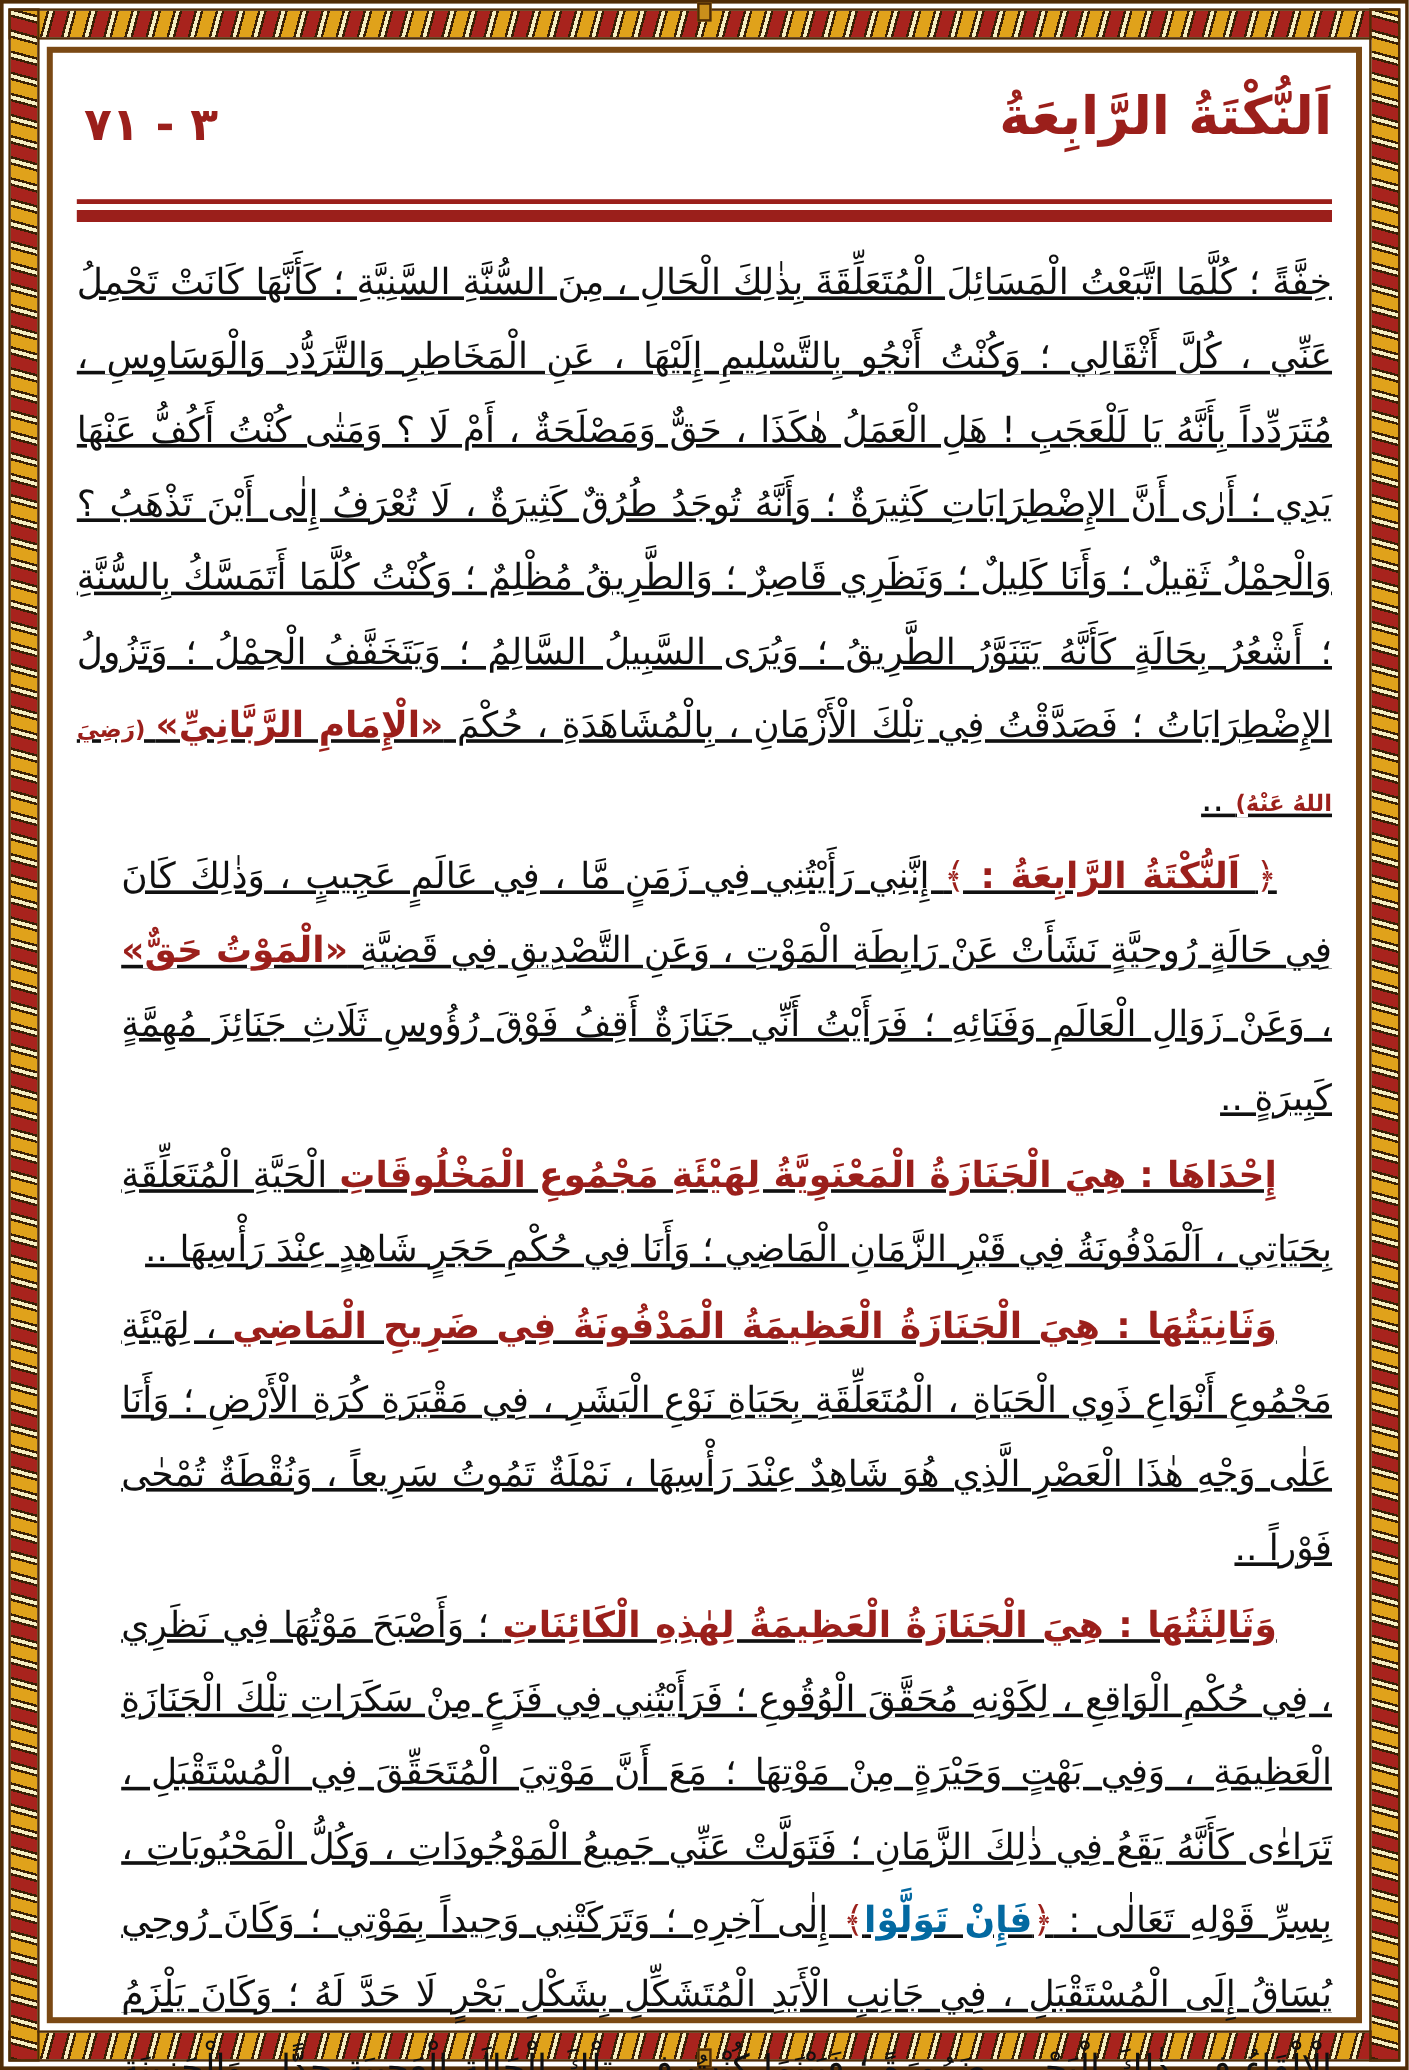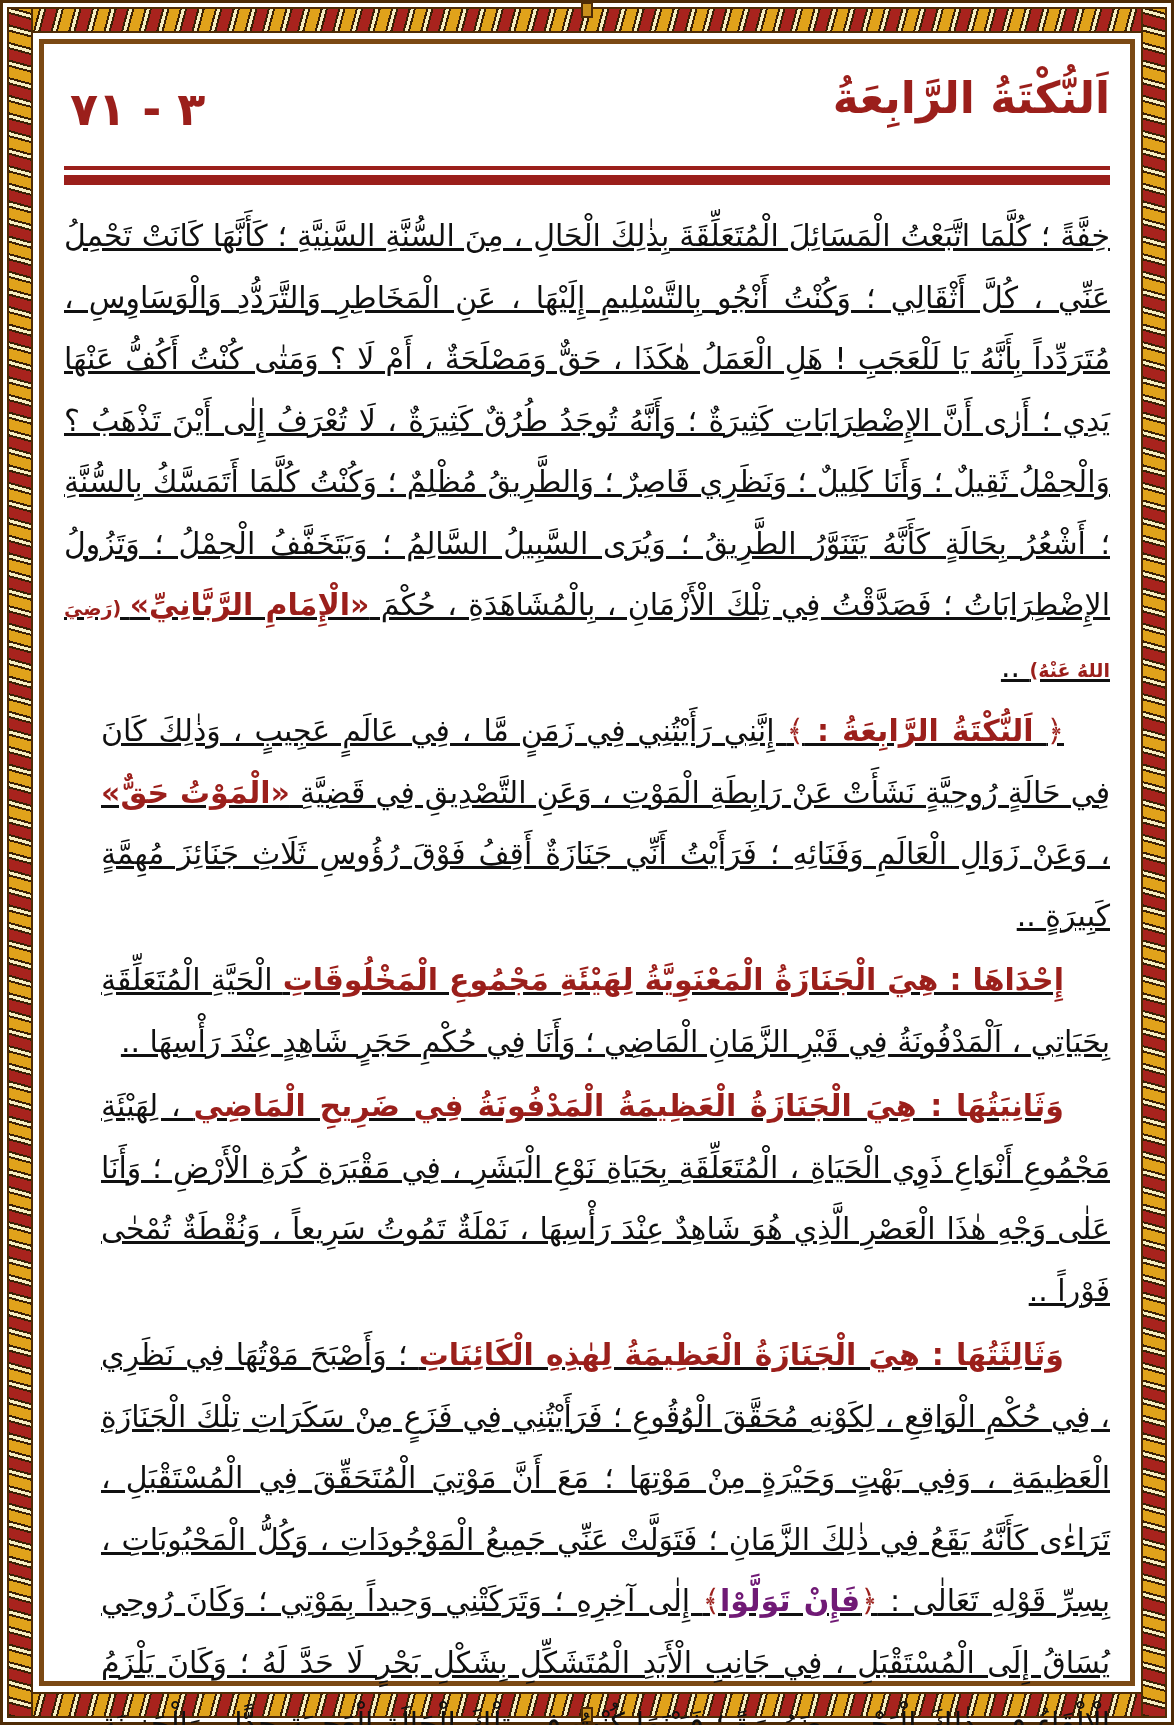--- a/index.html
+++ b/index.html
@@ -32,35 +32,35 @@
   .knob-top { top:2px; } .knob-bottom { bottom:2px; }
 
   
   .content { position:absolute; top:52px; right:64px; left:64px; bottom:52px; direction:rtl; }
   .header { position:relative; height:92px; margin-top:14px; }
   .title {
     position:absolute; left:0; right:0; top:6px; margin:0; text-align:right;
     font-size:44px; font-weight:bold; color:#9b1f1b;
   }
   .page-num {
-    position:absolute; left:6px; top:16px; font-size:46px; font-weight:bold;
+    position:absolute; left:6px; top:16px; font-size:38px; font-weight:bold;
     color:#9b1f1b; direction:rtl; unicode-bidi:plaintext;
   }
   .rule { margin-top:8px; }
   .rule-thin  { height:4px;  background:#9b1f1b; }
   .rule-thick { height:10px; background:#9b1f1b; margin-top:5px; }
 
   .body-text {
     margin-top:20px; font-size:30px; line-height:2.05; color:#101010;
     text-align:justify; text-justify:inter-word;
   }
   p.para { margin:0 0 3px 0;text-decoration:underline; }
   p.indent { text-indent:46px;margin-left:37px; }
   .red  { color:#9b1f1b; font-weight:bold; }
-  .blue { color:#701a75; font-weight:bold; }
+  .blue { color:#0369a1; font-weight:bold; }
   .ornate { color:#9b1f1b; font-weight:normal; }
   .honorific { font-size:19px; letter-spacing:-0.5px; }
 </style>
 </head>
 <body>
 
 <div class="page">
 
   <div class="frame-outer"></div>
   <div class="chain chain-top"></div>

